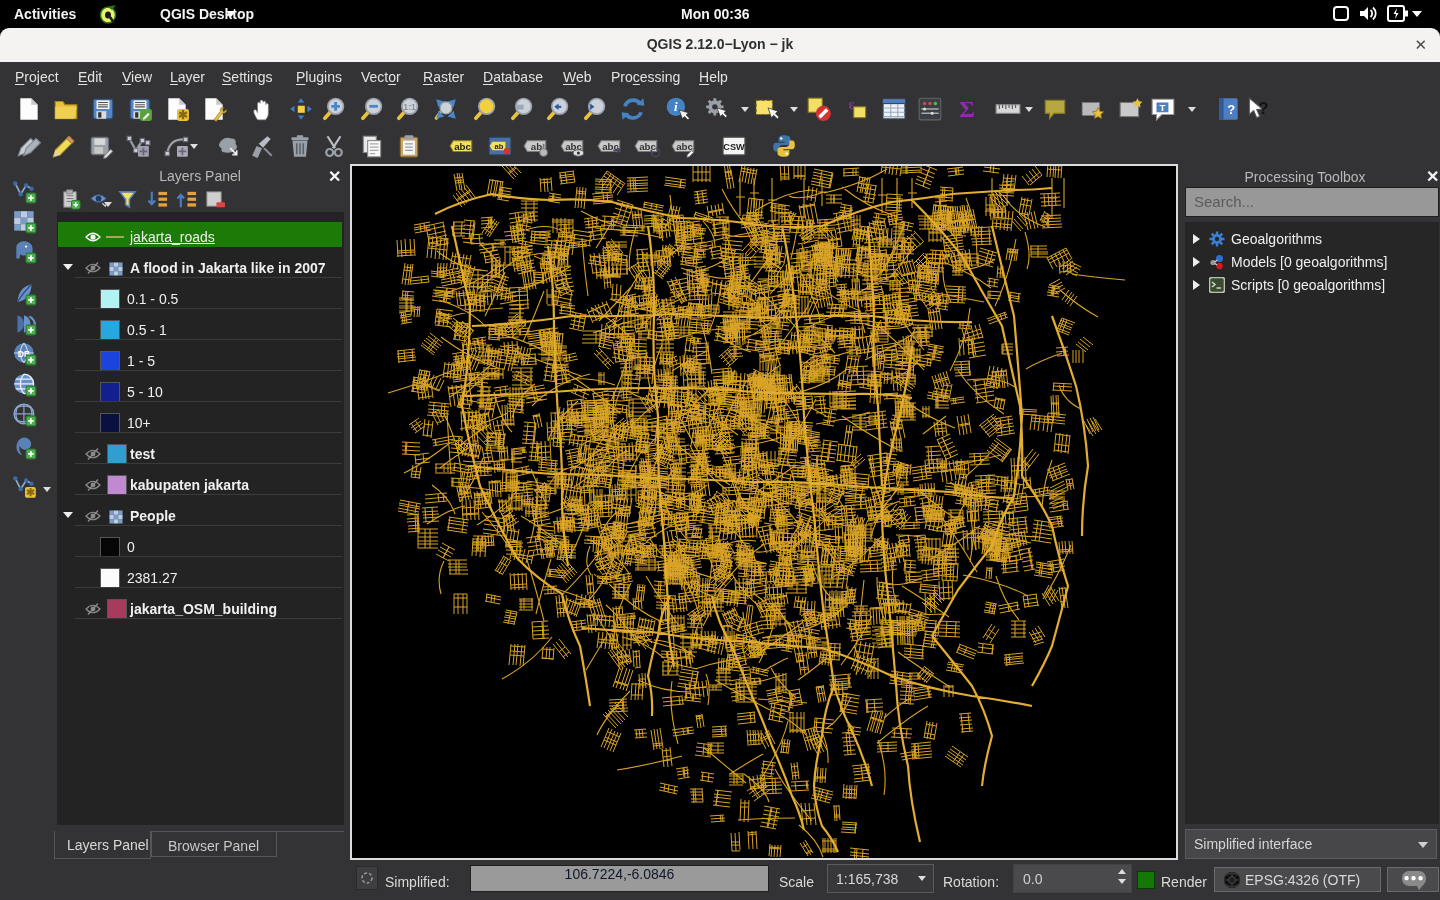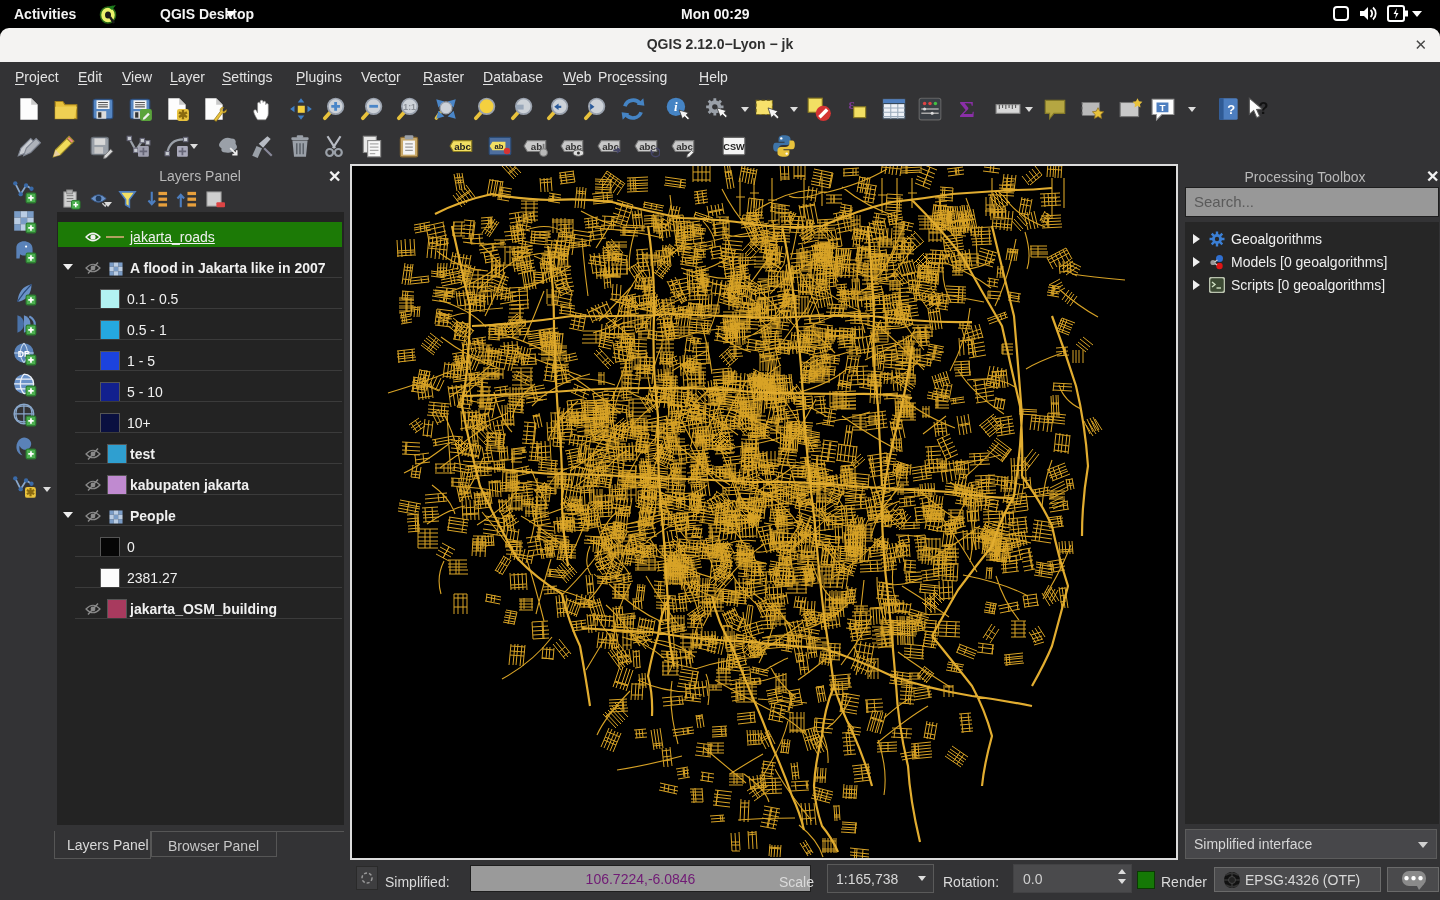--- a/index.html
+++ b/index.html
@@ -57,21 +57,21 @@
   <div id="topbar" class="abs">
     <span class="t" style="left:14px;">Activities</span>
     <svg class="abs" style="left:98px;top:4px" width="20" height="20" viewBox="0 0 20 20">
         <ellipse cx="10" cy="11" rx="7.5" ry="8" fill="#eaf26b" stroke="#2a6b17" stroke-width="1.5"></ellipse>
         <path d="M10 3 C14 1,17 2,18 1 L14 6 Z" fill="#1d7a1d"></path>
         <ellipse cx="10" cy="11" rx="3" ry="3.6" fill="#1a1a1a"></ellipse>
         <path d="M12 13 L16 19" stroke="#1a1a1a" stroke-width="2.4"></path>
       </svg>
     <span class="t" style="left:124px;margin-left:36px;">QGIS Desktop</span>
     <span class="abs" style="left:226px;top:11px;width:0;height:0;border-left:5px solid transparent;border-right:5px solid transparent;border-top:6px solid #fff;"></span>
-    <span class="t" style="left:681px;">Mon 00:29</span>
+    <span class="t" style="left:681px;">Mon 00:36</span>
     <svg class="abs" style="left:1332px;top:6px" width="20" height="16" viewBox="0 0 20 16">
         <rect x="2" y="1" width="14" height="13" rx="3" fill="none" stroke="#fff" stroke-width="2"></rect>
       </svg>
     <svg class="abs" style="left:1358px;top:5px" width="20" height="17" viewBox="0 0 20 17">
         <path d="M2 6 L6 6 L10 2 L10 15 L6 11 L2 11 Z" fill="#fff"></path>
         <path d="M12.5 5 A4.5 4.5 0 0 1 12.5 12 M15 2.5 A8 8 0 0 1 15 14.5" stroke="#fff" stroke-width="1.8" fill="none"></path>
       </svg>
     <svg class="abs" style="left:1387px;top:5px" width="22" height="17" viewBox="0 0 22 17">
         <rect x="1" y="1" width="16" height="15" rx="2" fill="none" stroke="#fff" stroke-width="2"></rect>
         <rect x="18" y="5.5" width="3" height="6" fill="#fff"></rect>
@@ -88,21 +88,21 @@
       <span style="left:15px"><u>P</u>roject</span>
       <span style="left:78px"><u>E</u>dit</span>
       <span style="left:122px"><u>V</u>iew</span>
       <span style="left:170px"><u>L</u>ayer</span>
       <span style="left:222px"><u>S</u>ettings</span>
       <span style="left:296px"><u>P</u>lugins</span>
       <span style="left:361px">Vect<u>o</u>r</span>
       <span style="left:423px"><u>R</u>aster</span>
       <span style="left:483px"><u>D</u>atabase</span>
       <span style="left:563px"><u>W</u>eb</span>
-      <span style="left:598px">Pro<u>c</u>essing</span>
+      <span style="left:611px">Pro<u>c</u>essing</span>
       <span style="left:699px"><u>H</u>elp</span>
     </div>
     <div id="toolbar1">
         <div class="ico" style="left:16px;top:34px">
           <svg width="26" height="26" viewBox="0 0 24 24">
             <path d="M4 2 h10 l6 6 v14 h-16 z" fill="#fdfdfd"></path>
             <path d="M14 2 l6 6 h-6 z" fill="#c9c9c9"></path>
           </svg>
         </div>
         <div class="ico" style="left:53px;top:34px">
@@ -823,21 +823,21 @@
           </svg>
         <span class="lbl">Scripts [0 geoalgorithms]</span>
       </div>
     </div>
     <div id="simpbox" class="abs">Simplified interface<span class="arr"></span></div>
     <div id="statusbar" class="abs">
         <div class="box" style="left:356px;top:6px;width:22px;height:24px;background:#3e3e40;border-color:#2a2a2a"><svg width="20" height="22" viewBox="0 0 20 22">
             <circle cx="10" cy="11" r="5" fill="none" stroke="#999" stroke-width="1.5" stroke-dasharray="3 2"></circle>
           </svg></div>
         <span class="slabel" style="left:385px">Simplified:</span>
-        <div class="box" style="left:470px;top:5px;width:341px;height:27px;text-align:center;color:#701a75;background:#9a9a9a;border:1px solid #1e1e1e;padding-top:5px">106.7224,-6.0846</div>
+        <div class="box" style="left:470px;top:5px;width:299px;height:27px;text-align:center;color:#0f172a;background:#9a9a9a;border:1px solid #1e1e1e;">106.7224,-6.0846</div>
         <span class="slabel" style="left:779px">Scale</span>
         <div class="box" style="left:827px;top:4px;width:107px;height:29px;background:#38383a;border:1px solid #5a5a5a;color:#d8d8d8;padding:6px 0 0 8px">1:165,738<span class="abs" style="right:7px;top:11px;width:0;height:0;border-left:4px solid transparent;border-right:4px solid transparent;border-top:5px solid #ddd;"></span></div>
         <span class="slabel" style="left:943px">Rotation:</span>
         <div class="box" style="left:1013px;top:4px;width:119px;height:29px;background:#4a4a4c;border:1px solid #424244;color:#cfcfcf;padding:6px 0 0 9px">0.0<span class="abs" style="right:5px;top:4px;width:0;height:0;border-left:4px solid transparent;border-right:4px solid transparent;border-bottom:5px solid #ddd;"></span><span class="abs" style="right:5px;top:14px;width:0;height:0;border-left:4px solid transparent;border-right:4px solid transparent;border-top:5px solid #ddd;"></span></div>
         <div class="abs" style="left:1137px;top:11px;width:18px;height:18px;background:#157806;border:1px solid #0a3a02"></div>
         <span class="slabel" style="left:1161px">Render</span>
         <div class="box" style="left:1214px;top:7px;width:167px;height:25px;background:#4a4a4c;border-color:#6a6a6a;color:#d8d8d8;padding:4px 0 0 30px">EPSG:4326 (OTF)<svg class="abs" style="left:8px;top:3px" width="18" height="18" viewBox="0 0 18 18">
             <circle cx="9" cy="9" r="8" fill="#111"></circle>
             <path d="M1 9 h16 M9 1 v16 M3 4 a10 8 0 0 1 12 0 M3 14 a10 8 0 0 0 12 0" stroke="#333" stroke-width="1.6" fill="none"></path>
             <circle cx="9" cy="9" r="3.5" fill="#222" stroke="#444"></circle>

